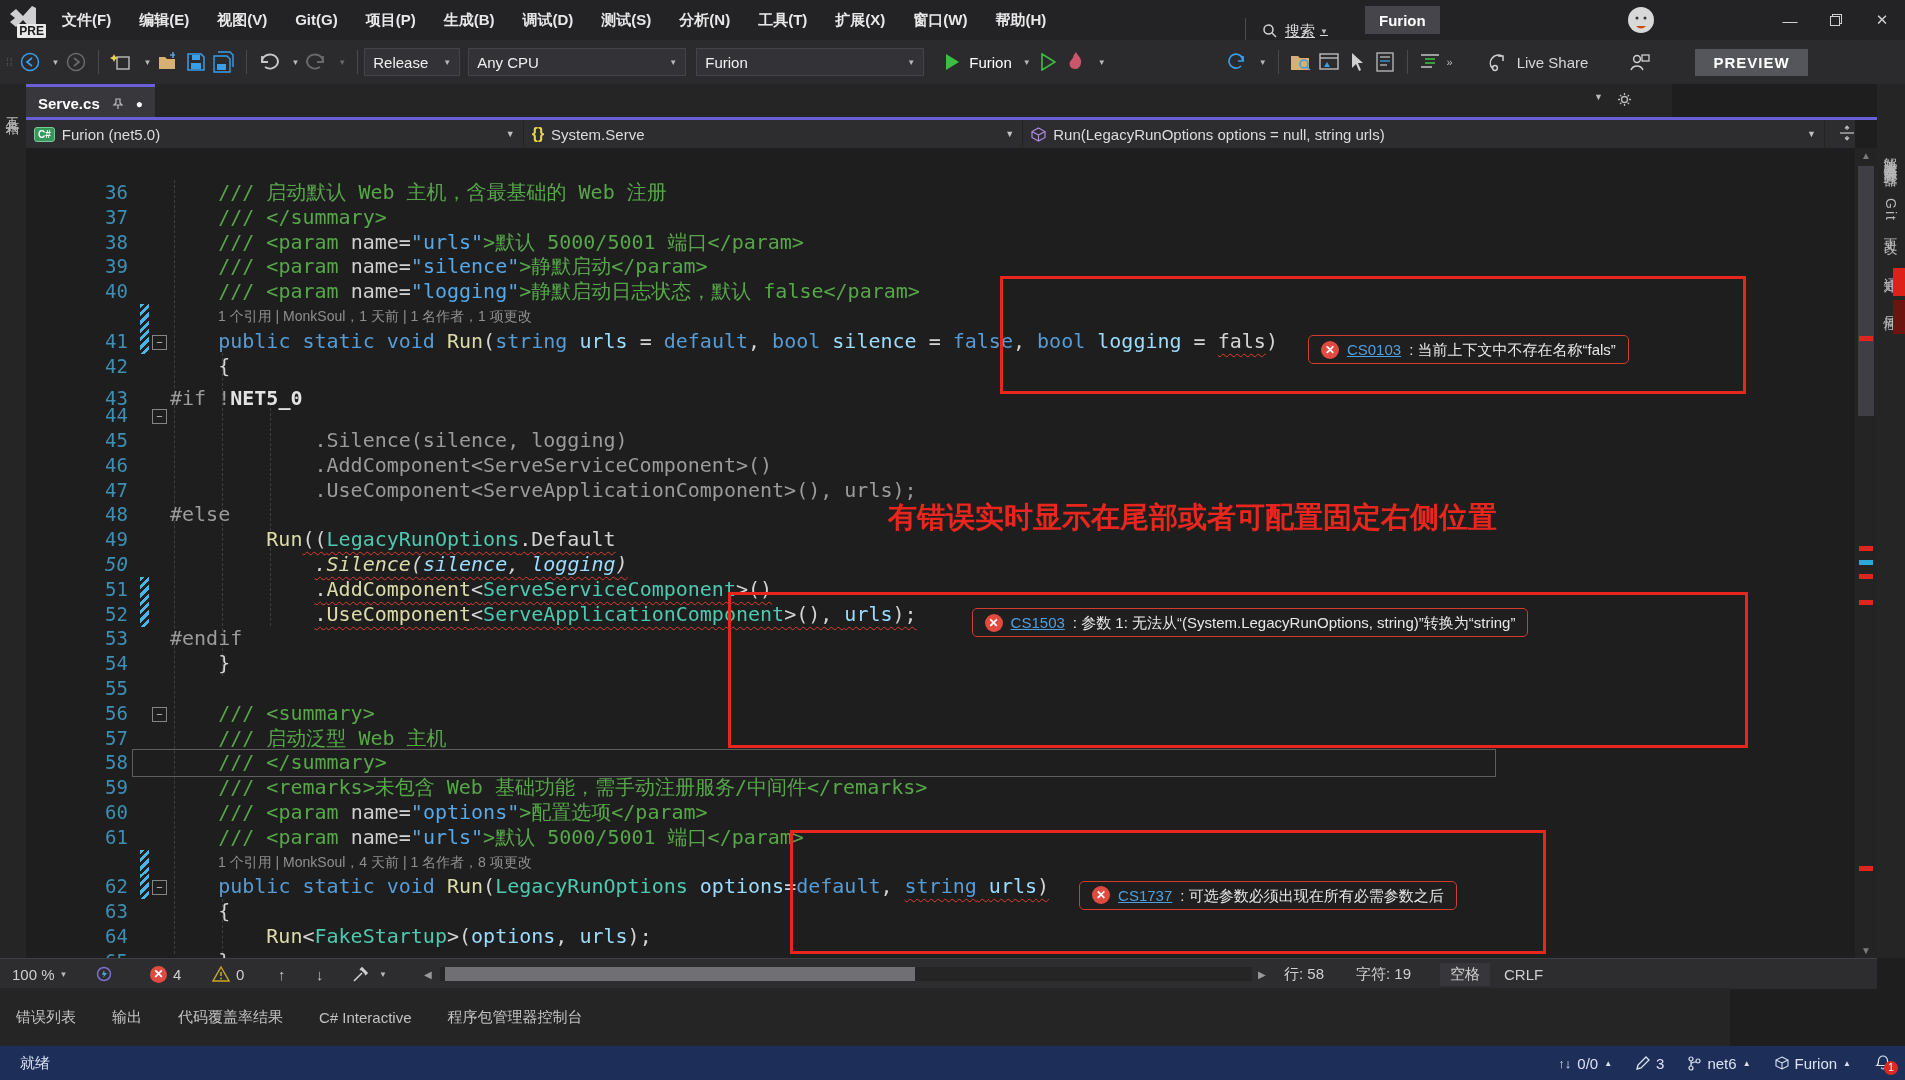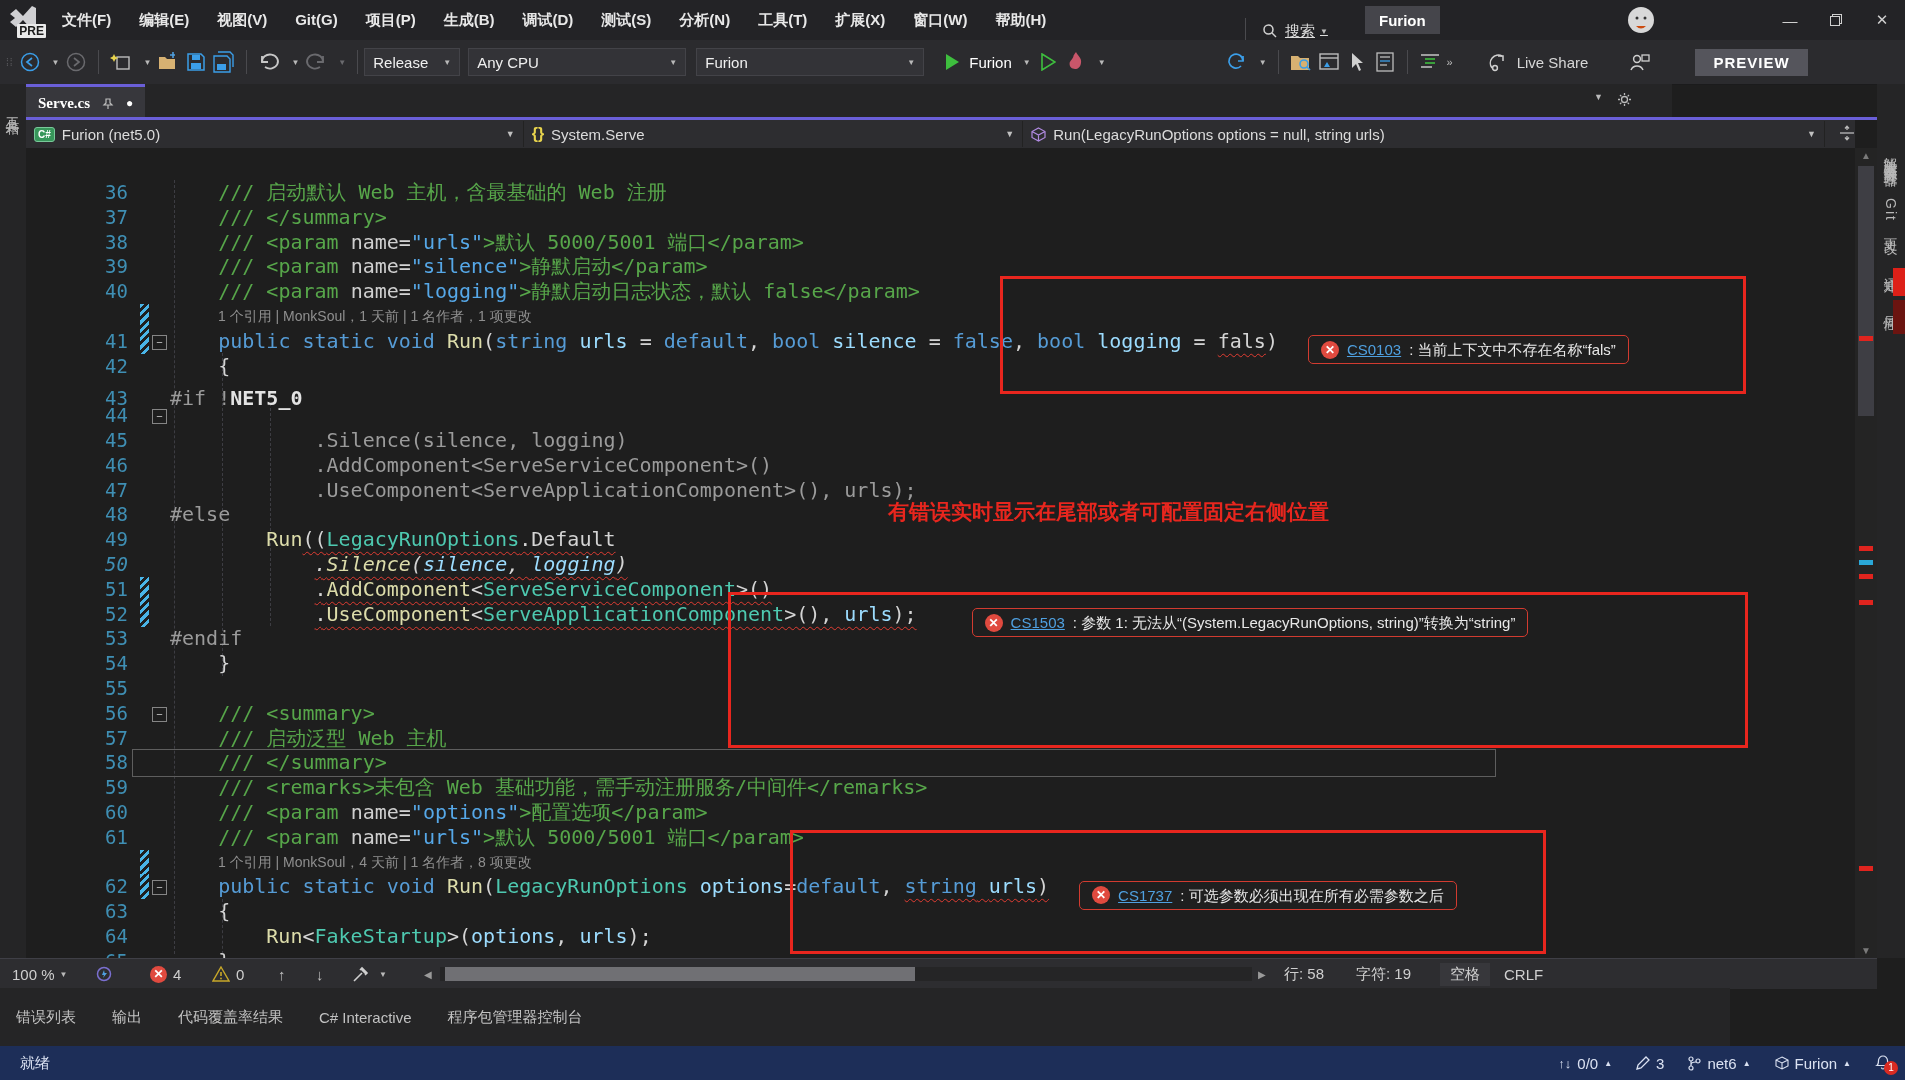--- a/index.html
+++ b/index.html
@@ -24,21 +24,21 @@
   
   #toolbar{left:0;top:40px;width:1905px;height:44px;background:#2b2b2e;display:flex;align-items:center;border-bottom:1px solid #1b1b1c;}
   .tb-group{display:flex;align-items:center;gap:6px;padding:0 5px;}
   .tb-ic{width:22px;height:22px;display:flex;align-items:center;justify-content:center;}
   .combo{height:26px;background:#333337;border:1px solid #434348;color:#f0f0f0;display:flex;
          align-items:center;padding:0 8px;justify-content:space-between;}
   .grip{color:#5a5a5e;font-size:10px;letter-spacing:1px;margin-left:6px;}
   #preview-badge{background:#55555c;color:#fff;font-weight:bold;padding:5px 18px;letter-spacing:1px;}
 
   
-  #tabrow{left:0;top:84px;width:1672px;height:33px;background:#252526;font-family:Liberation Serif, serif;}
+  #tabrow{left:0;top:84px;width:1672px;height:33px;background:#252526;}
   #doc-tab{position:absolute;left:26px;top:0;height:33px;background:#37373c;border-top:3px solid #6a5fd8;
      display:flex;align-items:center;padding:0 12px;color:#fff;}
   #tab-underline{left:26px;top:117px;width:1879px;height:3px;background:#6a5fd8;}
   #tab-right-icons{position:absolute;right:40px;top:8px;color:#bbb;display:flex;gap:14px;}
 
   
   #breadcrumb{left:26px;top:120px;width:1829px;height:28px;background:#2d2d30;display:flex;align-items:center;}
   .bc-zone{height:26px;display:flex;align-items:center;padding:0 8px;border-right:1px solid #222;position:relative;color:#dcdcdc;}
   .bc-caret{position:absolute;right:8px;font-size:9px;color:#c0c0c0;}
   .csharp-badge{background:#37965a;color:#fff;font-size:10px;font-weight:bold;border-radius:3px;
@@ -80,21 +80,21 @@
   .smark{position:absolute;left:4px;width:14px;height:5px;}
 
   
   #left-strip{left:0;top:84px;width:26px;height:874px;background:#252526;}
   .vtext{writing-mode:vertical-rl;color:#b8b8b8;font-size:14px;letter-spacing:2px;}
   #right-strip{left:1877px;top:84px;width:28px;height:874px;background:#252526;display:flex;
      flex-direction:column;align-items:center;padding-top:62px;gap:34px;box-sizing:border-box;}
 
   
   .ann-rect{border:3px solid #e8261e;z-index:60;pointer-events:none;}
-  .ann-text{color:#e8261e;font-size:21px;font-weight:600;z-index:60;white-space:nowrap;}
+  .ann-text{color:#e8261e;font-size:29px;font-weight:600;z-index:60;white-space:nowrap;}
 
   
   #botbar{left:0;top:958px;width:1877px;height:30px;background:#2d2d30;border-top:1px solid #3f3f46;}
   #botbar .item{position:absolute;top:0;height:30px;display:flex;align-items:center;color:#cfcfcf;}
   #hscroll-track{position:absolute;left:440px;top:8px;width:812px;height:14px;background:#252526;}
   #hscroll-thumb{position:absolute;left:5px;top:0;width:470px;height:14px;background:#707074;}
   .stat-chip{background:#37373b;padding:2px 10px;}
 
   
   #paneltabs{left:0;top:988px;width:1730px;height:58px;background:#252526;display:flex;

